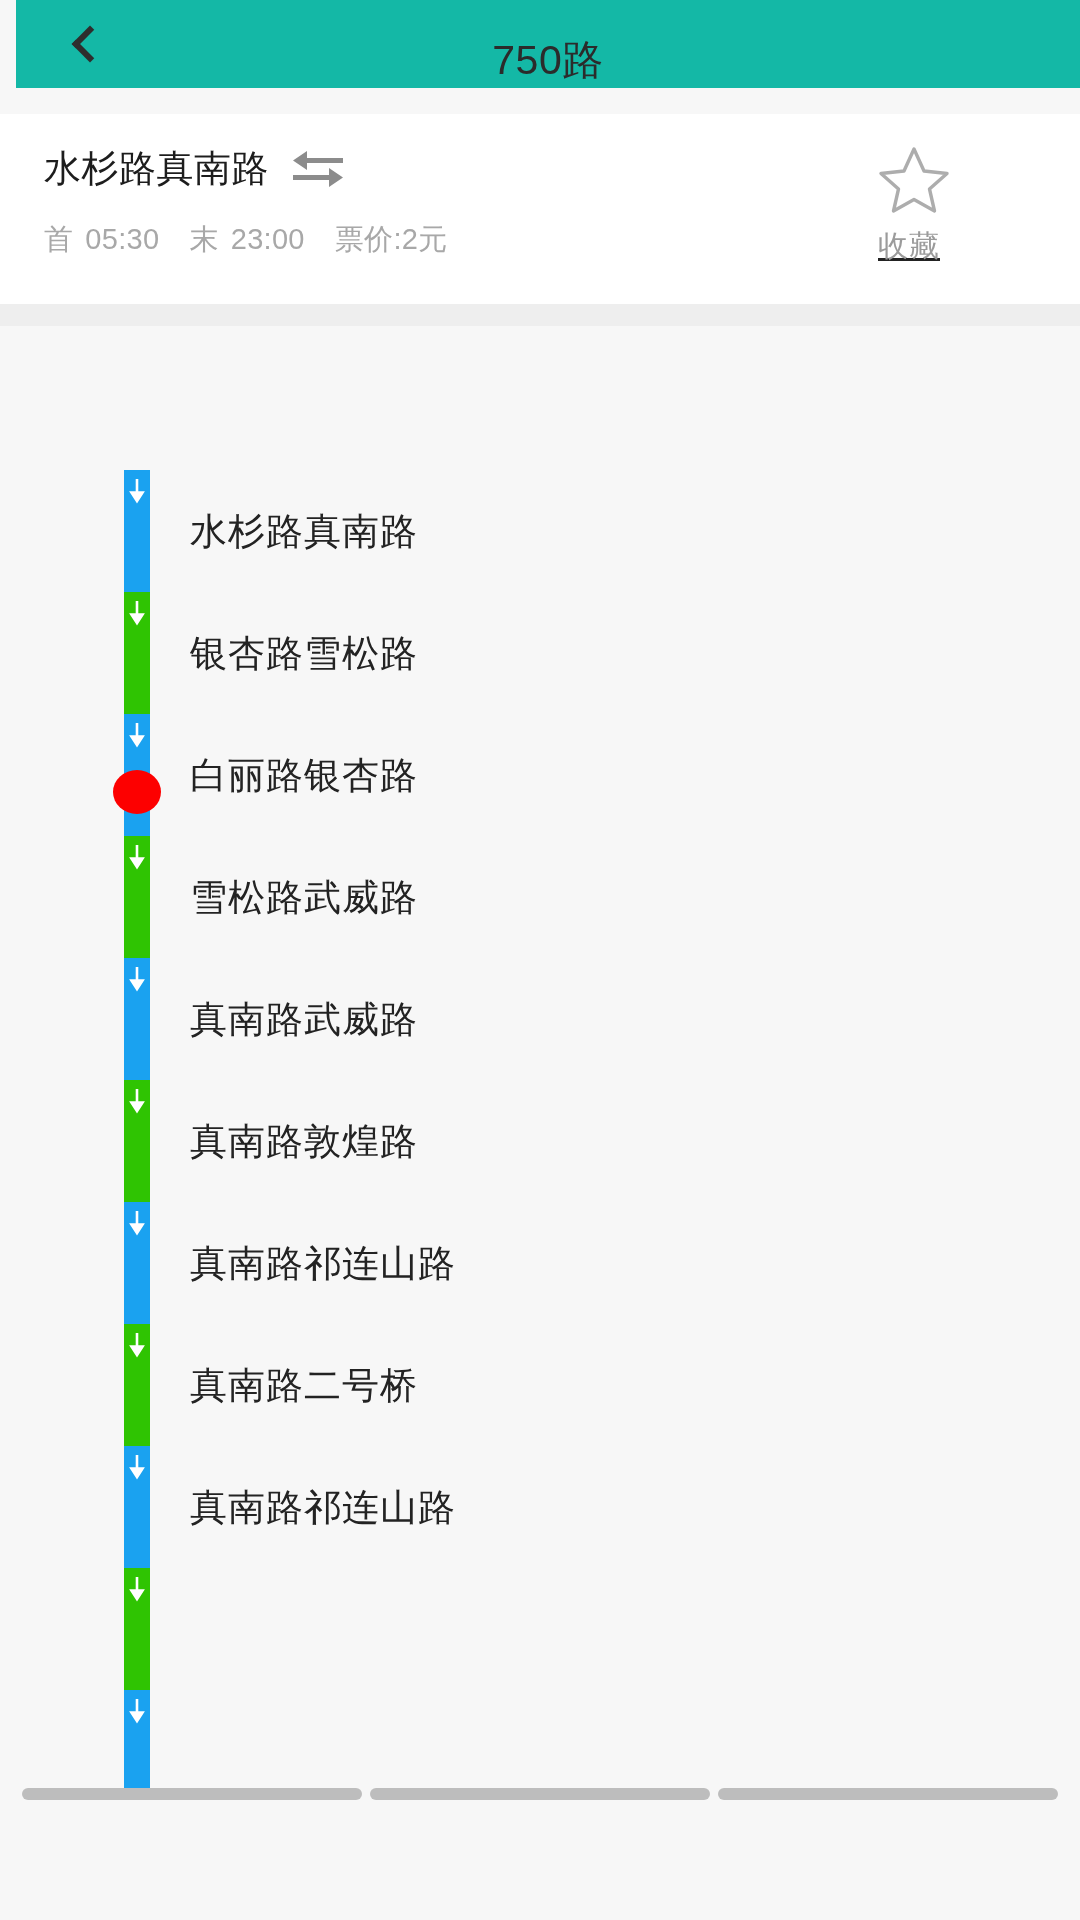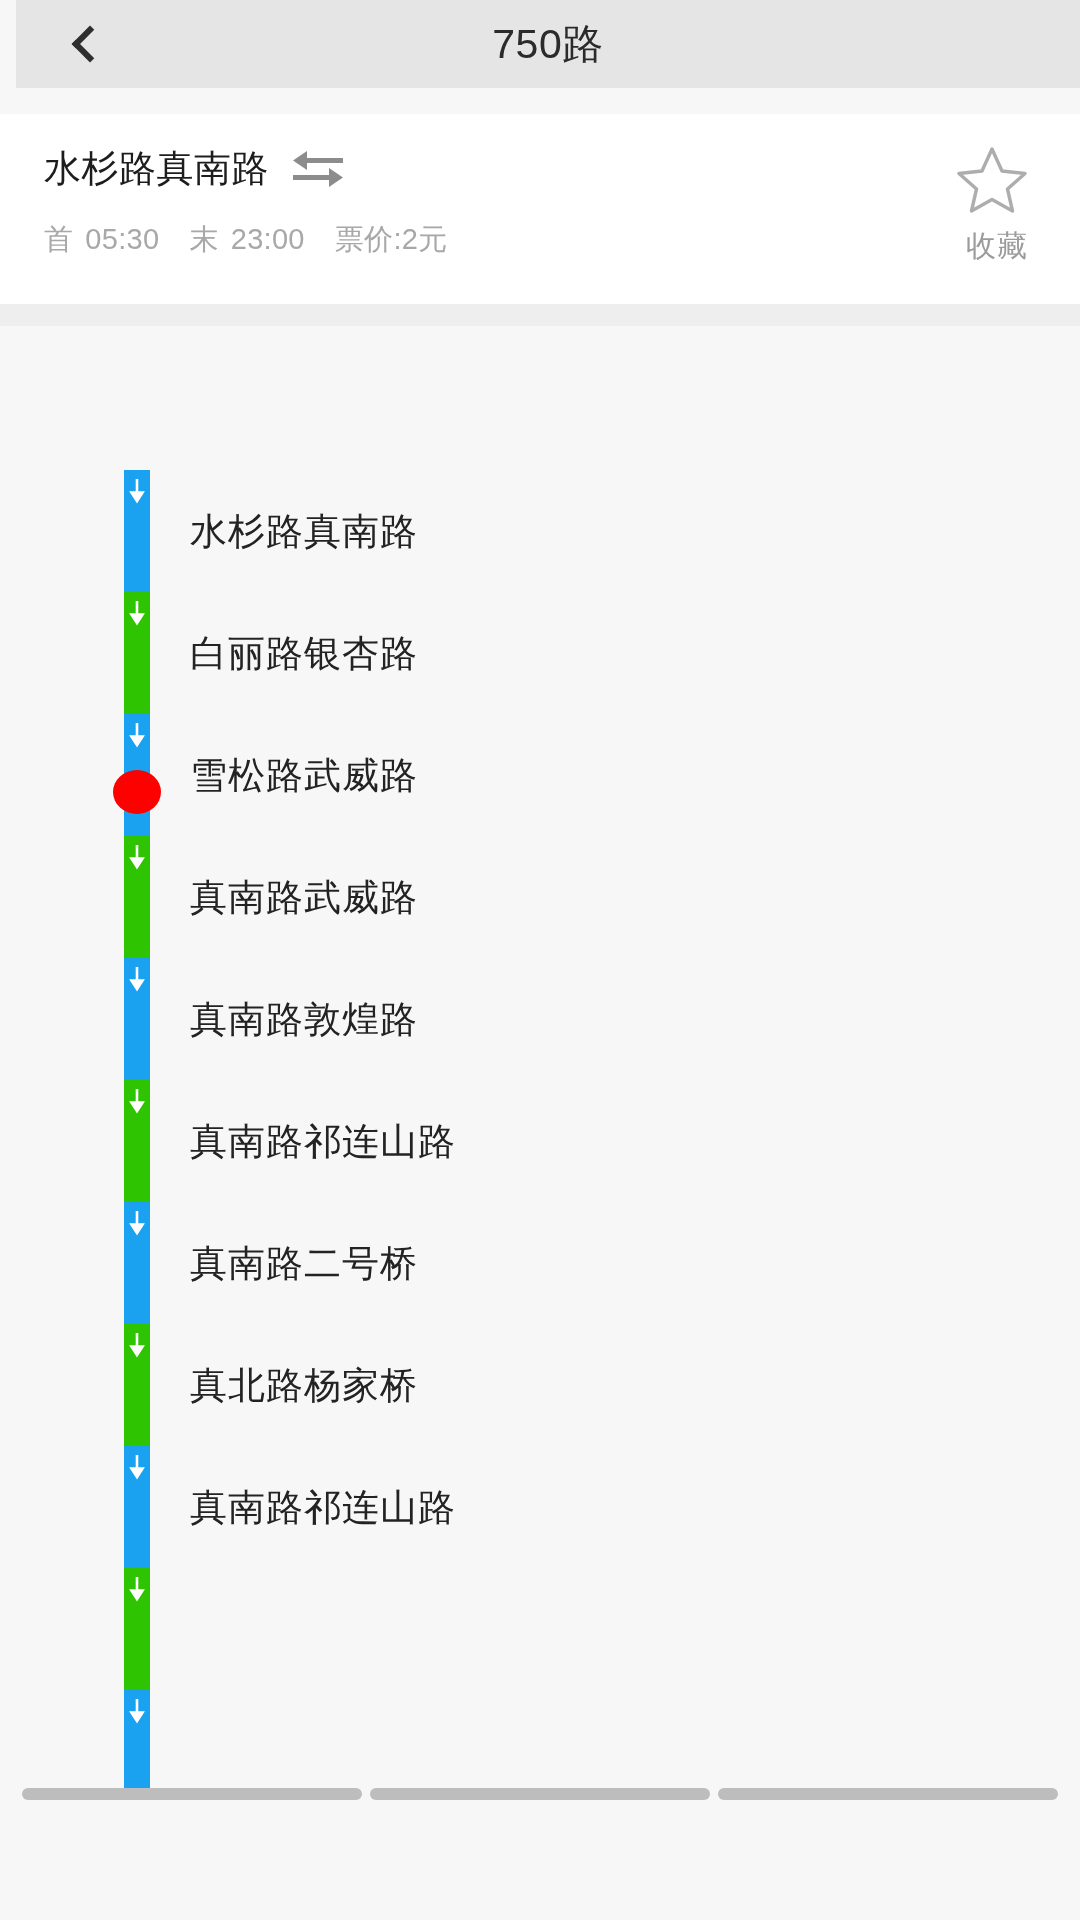--- a/index.html
+++ b/index.html
@@ -13,23 +13,23 @@
   body {
     font-family: "Liberation Sans", "DejaVu Sans", sans-serif;
     background: #f7f7f7;
     color: #222;
   }
 
   
   .header {
     position: relative;
     height: 88px;
-    background: #e5e5e5;
-    display: flex;
-    align-items: center;
+    background: #14b8a6;
+    display: flex;
+    align-items: flex-end;
     justify-content: center;
     margin-left: 16px;
   }
   .back-btn {
     position: absolute;
     left: 24px;
     top: 0;
     height: 88px;
     width: 92px;
     display: flex;
@@ -101,22 +101,23 @@
   .meta-item { white-space: nowrap; }
   .meta-gap { width: 30px; display: inline-block; }
 
   .fav-btn {
     position: absolute;
     right: 52px;
     top: 30px;
     width: 150px;
     display: flex;
     flex-direction: column;
-    align-items: flex-end;
+    align-items: flex-start;
     gap: 12px;
+    text-decoration: underline;
   }
   .star-icon { width: 72px; height: 70px; display: block; }
   .fav-label {
     font-size: 30px;
     color: #9b9b9b;
     letter-spacing: 1px;
   }
 
   
   .stops-area {
@@ -309,39 +310,39 @@
         </svg>
       </div>
     </div>
 
   <div class="stop-labels" id="stop-labels">
       <div style="height: 122px;"></div>
       <div class="stop-row">
         <span class="stop-name">水杉路真南路</span>
       </div>
       <div class="stop-row">
+        <span class="stop-name">银杏路雪松路</span>
+      </div>
+      <div class="stop-row">
         <span class="stop-name">白丽路银杏路</span>
       </div>
       <div class="stop-row">
         <span class="stop-name">雪松路武威路</span>
       </div>
       <div class="stop-row">
         <span class="stop-name">真南路武威路</span>
       </div>
       <div class="stop-row">
         <span class="stop-name">真南路敦煌路</span>
       </div>
       <div class="stop-row">
         <span class="stop-name">真南路祁连山路</span>
       </div>
       <div class="stop-row">
         <span class="stop-name">真南路二号桥</span>
-      </div>
-      <div class="stop-row">
-        <span class="stop-name">真北路杨家桥</span>
       </div>
       <div class="stop-row">
         <span class="stop-name">真南路祁连山路</span>
       </div>
     </div>
 
   <div class="sys-nav">
     <div class="nav-pill"></div>
     <div class="nav-pill"></div>
     <div class="nav-pill"></div>

